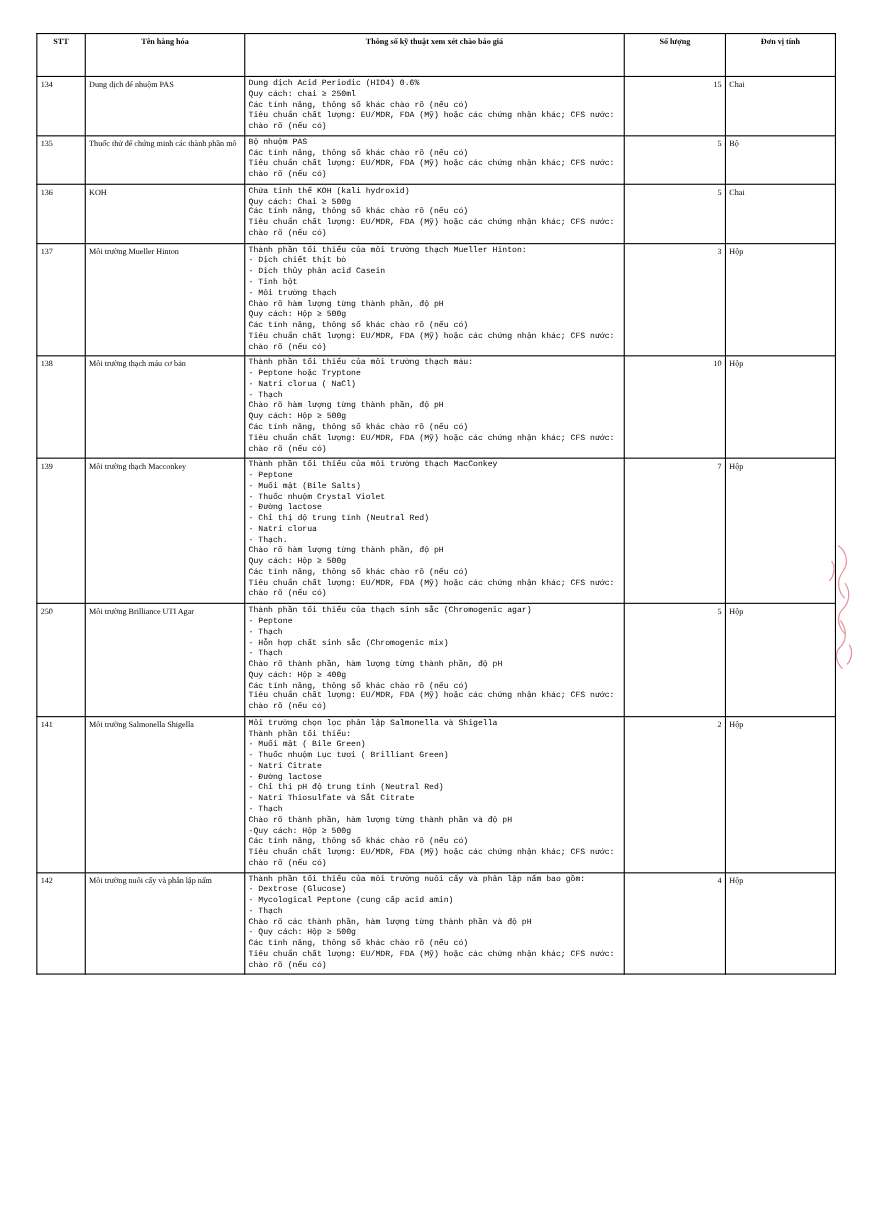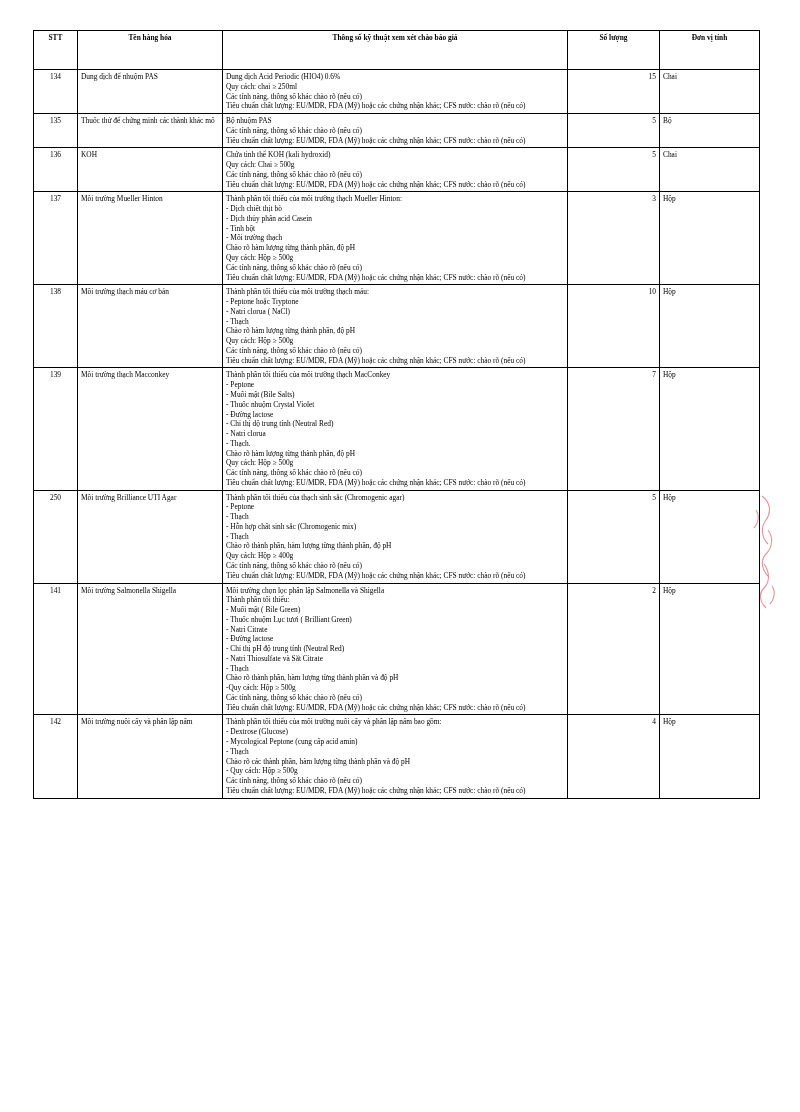--- a/index.html
+++ b/index.html
@@ -43,35 +43,36 @@
     padding: 6px 3px;
     height: 34px;
   }
   .col-stt { width: 44px; }
   .col-name { width: 145px; }
   .col-spec { width: 345px; }
   .col-qty { width: 92px; }
   .col-unit { width: 100px; }
 
   td.c-stt {
-    text-align: center;
+    text-align: left;
     vertical-align: middle;
     padding-left: 6px;
     font-size: 7.6px;
   }
   td.c-name {
     vertical-align: middle;
     font-size: 7.6px;
     padding-left: 5px;
   }
   td.c-spec {
     vertical-align: top;
     font-size: 7.4px;
     padding-top: 3px;
     padding-left: 4px;
+    font-family: Liberation Mono, monospace;
   }
   td.c-qty {
     text-align: right;
     vertical-align: middle;
     font-size: 7.6px;
   }
   td.c-unit {
     vertical-align: middle;
     font-size: 7.6px;
   }
@@ -125,21 +126,21 @@
             <span class="spec-line">Dung dịch Acid Periodic (HIO4) 0.6%</span>
             <span class="spec-line">Quy cách: chai ≥ 250ml</span>
             <span class="spec-line">Các tính năng, thông số khác chào rõ (nếu có)</span>
             <span class="spec-line">Tiêu chuẩn chất lượng: EU/MDR, FDA (Mỹ) hoặc các chứng nhận khác; CFS nước: chào rõ (nếu có)</span>
           </td>
           <td class="c-qty">15</td>
           <td class="c-unit">Chai</td>
         </tr>
         <tr>
           <td class="c-stt">135</td>
-          <td class="c-name">Thuốc thử để chứng minh các thành khác mô</td>
+          <td class="c-name">Thuốc thử để chứng minh các thành phần mô</td>
           <td class="c-spec">
             <span class="spec-line">Bộ nhuộm PAS</span>
             <span class="spec-line">Các tính năng, thông số khác chào rõ (nếu có)</span>
             <span class="spec-line">Tiêu chuẩn chất lượng: EU/MDR, FDA (Mỹ) hoặc các chứng nhận khác; CFS nước: chào rõ (nếu có)</span>
           </td>
           <td class="c-qty">5</td>
           <td class="c-unit">Bộ</td>
         </tr>
         <tr>
           <td class="c-stt">136</td>

